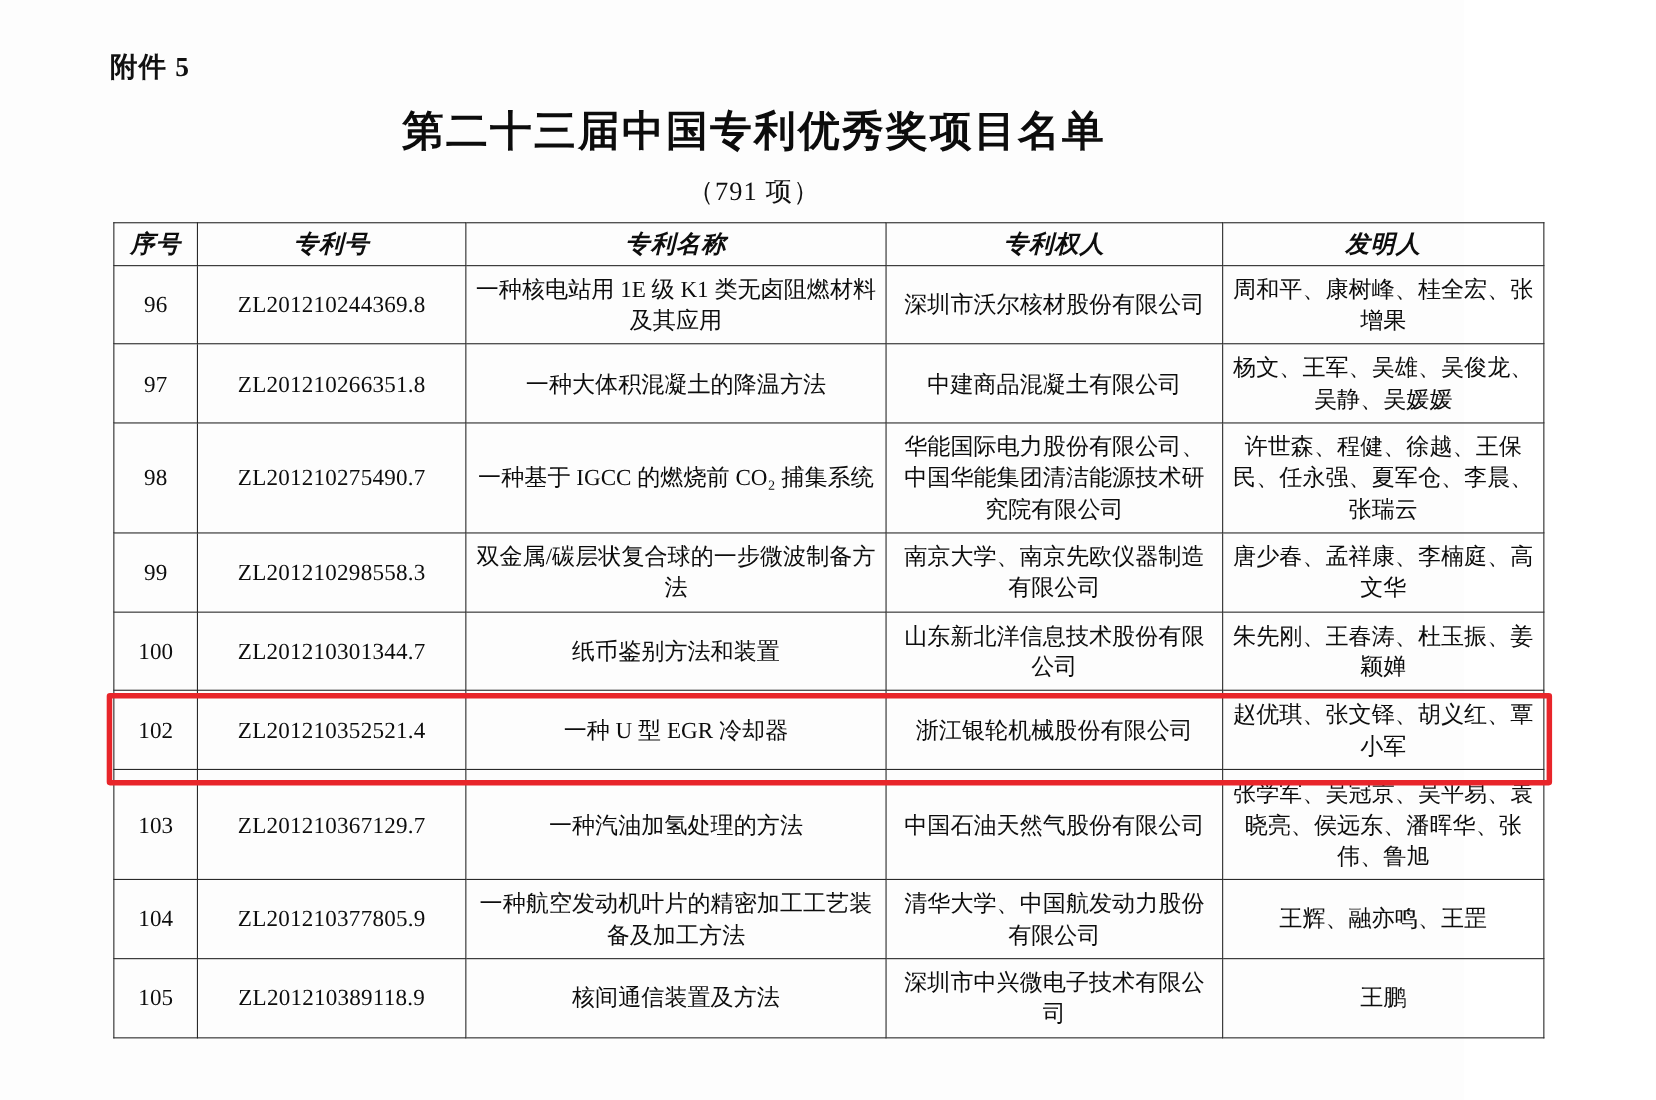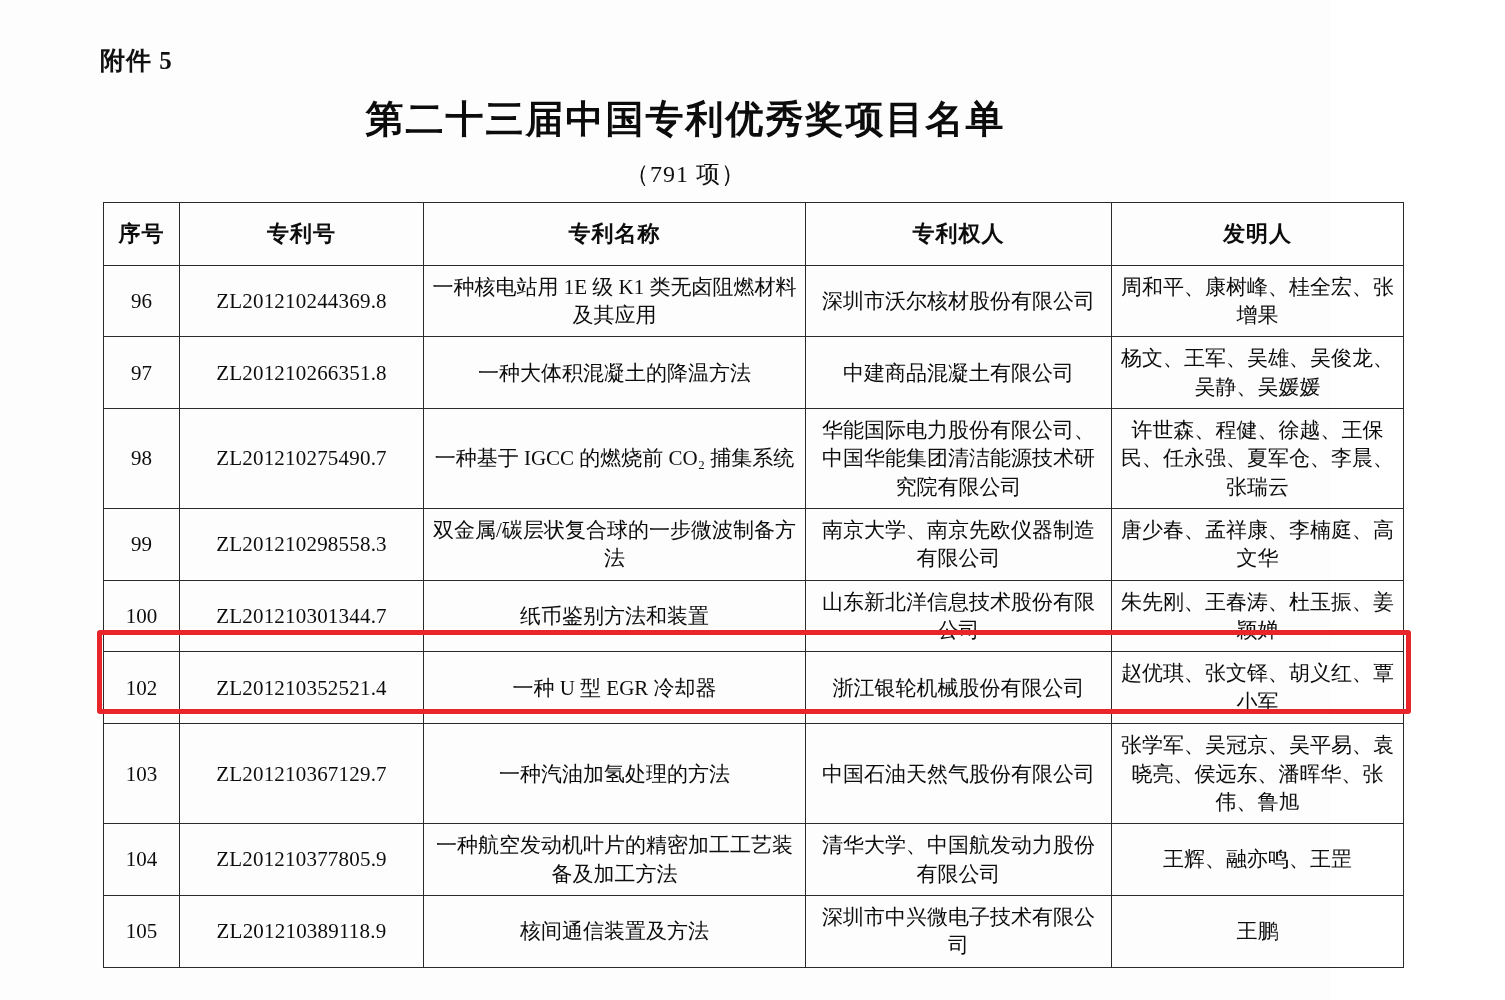--- a/index.html
+++ b/index.html
@@ -70,22 +70,23 @@
     text-align: center;
     vertical-align: middle;
     font-size: 21px;
     line-height: 1.35;
     padding: 7px 6px;
     color: #0d0d0d;
   }
   table.patent-table thead th {
     font-weight: 700;
     font-size: 22px;
-    padding: 16px 6px;
+    padding: 4px 6px;
     letter-spacing: 1px;
+    font-style: italic;
   }
   col.c-no { width: 76px; }
   col.c-num { width: 244px; }
   col.c-name { width: 382px; }
   col.c-owner { width: 306px; }
   col.c-inv { width: 292px; }
 
   td.cell-no { font-size: 22px; }
   td.cell-num { font-size: 21px; letter-spacing: 0.2px; }
   td.cell-name { font-size: 21px; margin-top: 32px; }

